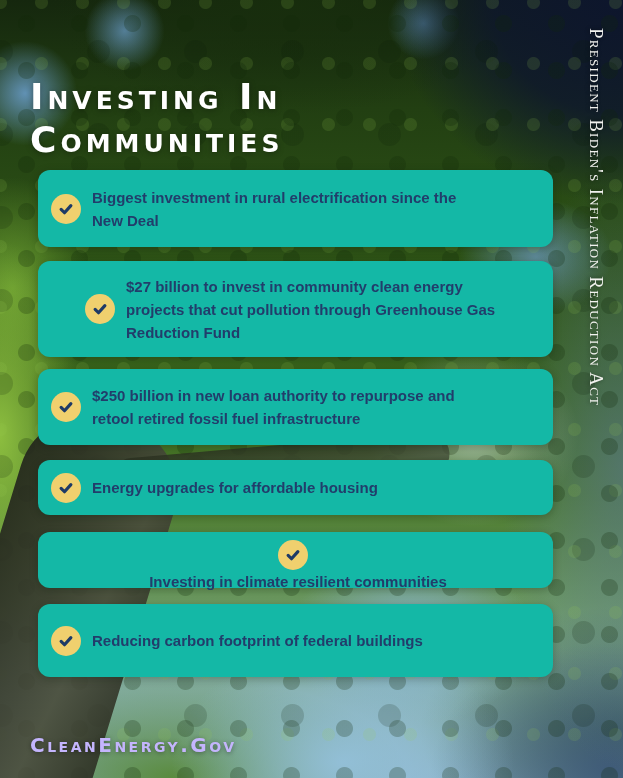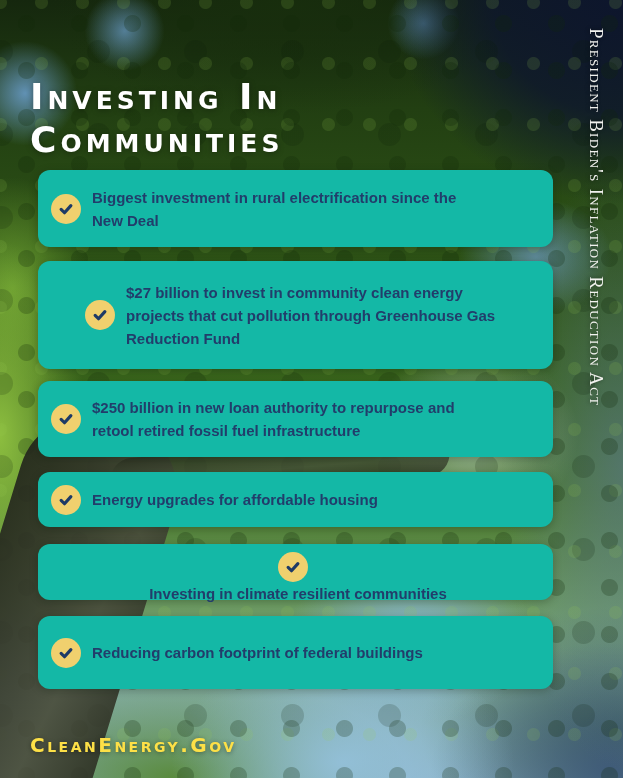--- a/index.html
+++ b/index.html
@@ -80,21 +80,21 @@
   .cards{
     position:absolute;z-index:3;left:38px;top:170px;width:515px;
   }
   .card{
     background:#14b8a6;border-radius:12px;
     box-shadow:0 2px 8px rgba(10,25,10,0.28);
     display:flex;align-items:center;
     padding:8px 8px 8px 13px;
   }
   .card:nth-child(1){height:77px;margin-bottom:14px;}
-  .card:nth-child(2){height:108px;margin-bottom:12px;padding-left:47px;}
+  .card:nth-child(2){height:96px;margin-bottom:12px;padding-left:47px;}
   .card:nth-child(3){height:76px;margin-bottom:15px;}
   .card:nth-child(4){height:55px;margin-bottom:17px;}
   .card:nth-child(5){height:56px;margin-bottom:16px;flex-direction:column;}
   .card:nth-child(6){height:73px;}
   .check{
     flex:0 0 30px;width:30px;height:30px;border-radius:50%;
     background:var(--gold);margin-right:11px;
     display:flex;align-items:center;justify-content:center;
   }
   .check svg{width:18px;height:18px;display:block;}
@@ -103,21 +103,21 @@
     font-family:"Liberation Sans",sans-serif;
     font-weight:700;font-size:15px;line-height:23px;
     color:var(--card-text);
     white-space:pre-line;
   }
   .footer-url{
     position:absolute;z-index:3;left:30px;top:733px;
     font-family:"DejaVu Sans",sans-serif;
     font-weight:700;font-variant:small-caps;
     font-size:20px;letter-spacing:2.5px;
-    color:#fde047;text-shadow:0 1px 5px rgba(0,0,0,0.4);
+    color:#c4b5fd;text-shadow:0 1px 5px rgba(0,0,0,0.4);
   }
 </style>
 </head>
 <body>
 
 <div class="poster">
   <div class="bg-base"></div>
   <div class="bg-texture"></div>
   <div class="trunk"></div>
   <div class="branch"></div>

